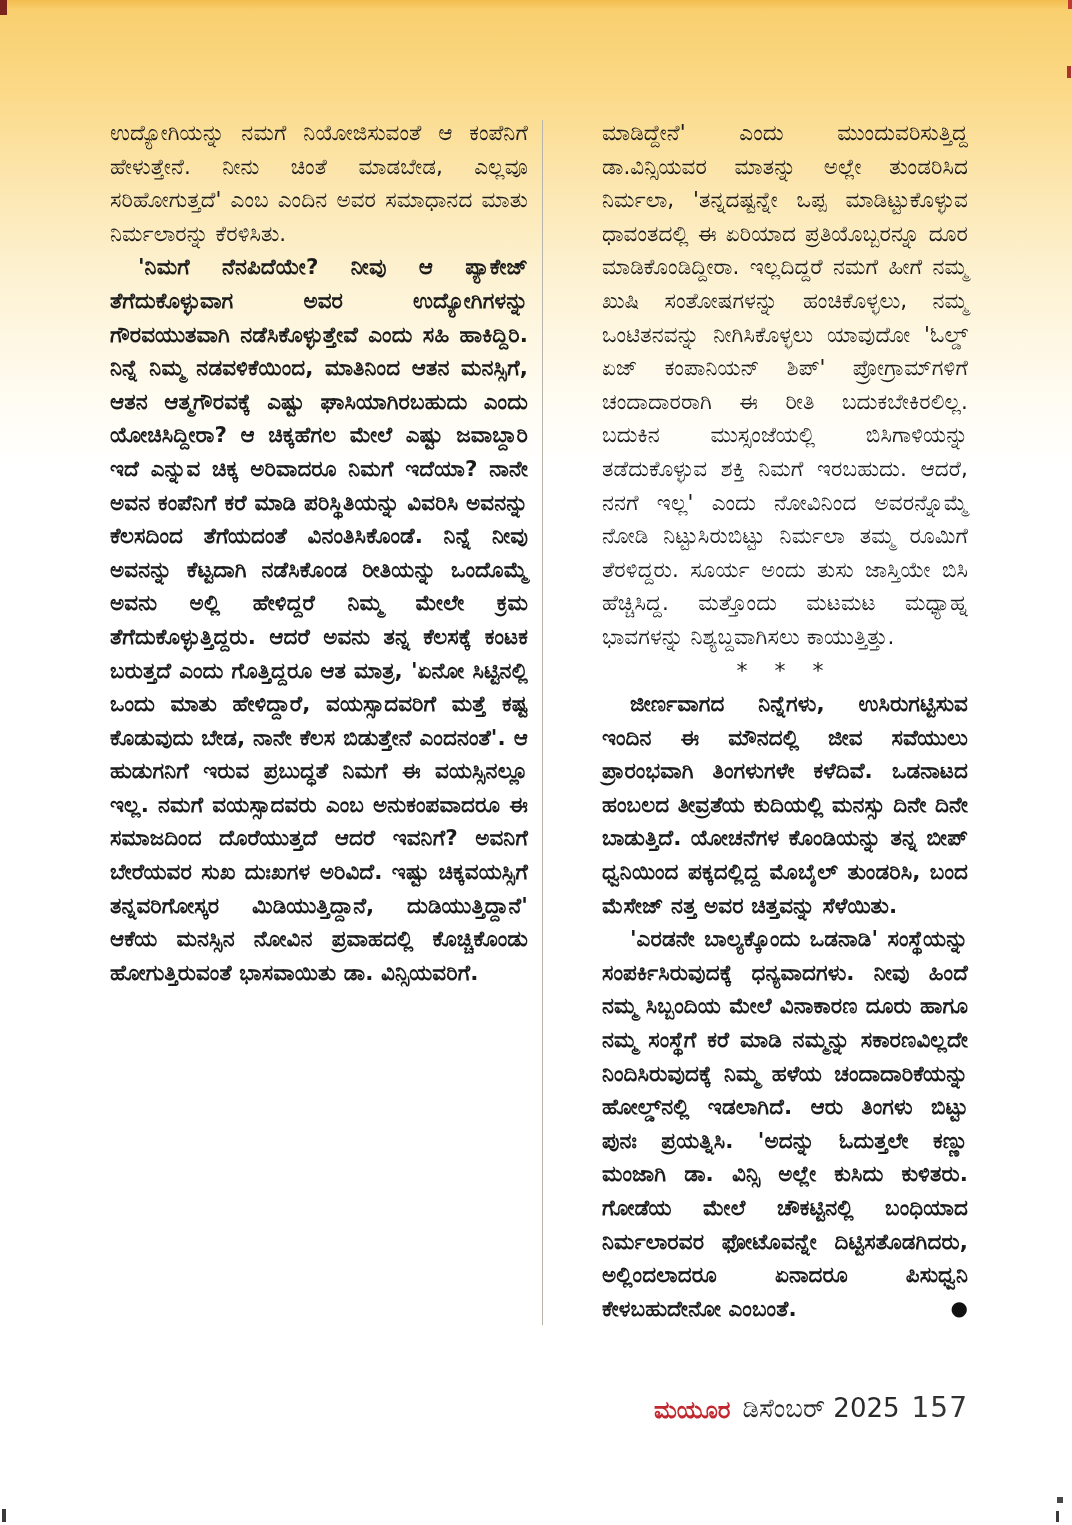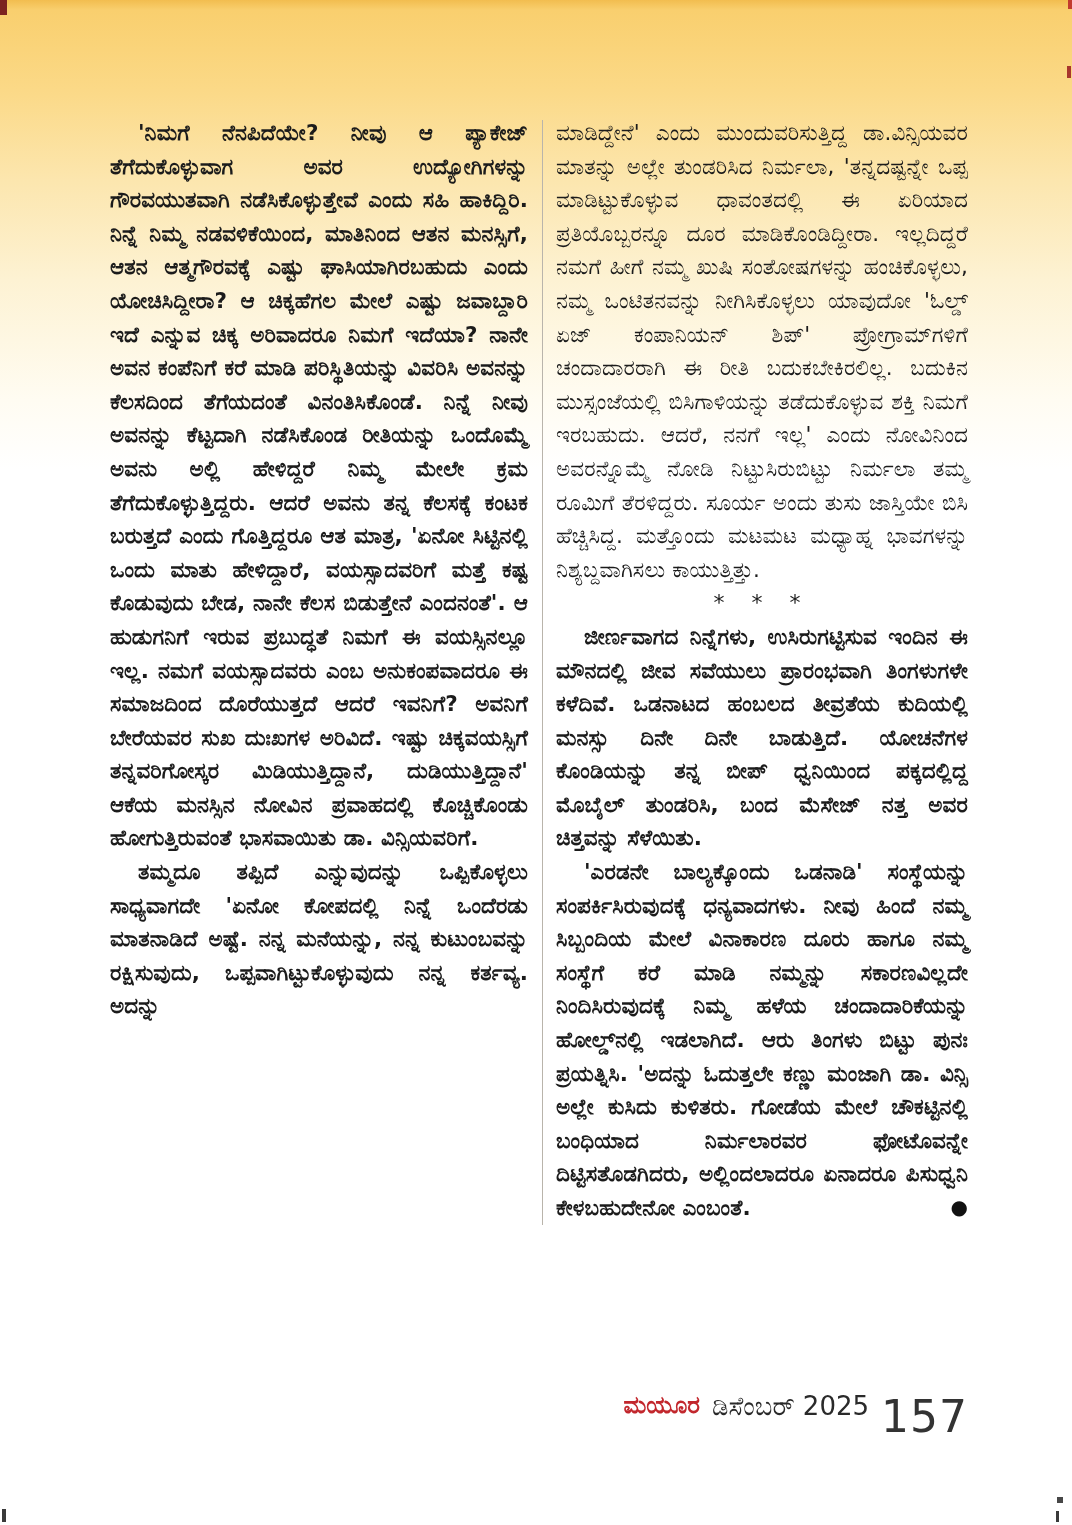--- a/index.html
+++ b/index.html
@@ -23,21 +23,21 @@
     display: flex;
   }
   .col {
     text-align: justify;
     font-size: 21.5px;
     line-height: 33.6px;
     color: #1b1b1b;
     letter-spacing: 0.1px;
   }
   .col-left  { flex: 0 0 418px; }
-  .col-right { flex: 1 1 auto; }
+  .col-right { flex: 1 1 auto; margin-left: 46px; }
   .col-divider {
     flex: 0 0 1px;
     background: #b9b4ab;
     margin: 4px 13px 0 14px;
     align-self: stretch;
   }
   .col p { margin: 0; }
   .indent { text-indent: 1.3em; font-weight: bold; }
   .section-break {
     text-align: center;
@@ -49,30 +49,30 @@
   }
   .end-dot {
     float: right;
     font-size: 20px;
     line-height: 33.6px;
     color: #111;
   }
   .footer {
     position: absolute;
     top: 1391px; right: 104px;
-    display: flex; align-items: flex-start; gap: 12px;
+    display: flex; align-items: flex-end; gap: 12px;
     white-space: nowrap;
   }
   .magazine-name {
     color: #c2272d;
     font-weight: bold;
     font-size: 24px;
   }
   .issue-date { color: #2a2a2a; font-size: 26px; }
-  .page-number { color: #333; font-size: 44px; letter-spacing: 1px; }
+  .page-number { color: #333; font-size: 28px; letter-spacing: 1px; }
   
   .mark { position: absolute; }
   .mark-tl { left: 0; top: 0; width: 7px; height: 15px; background: #7c2320; }
   .mark-tr1 { right: 0; top: 0; width: 4px; height: 9px; background: #c23a2e; }
   .mark-tr2 { right: 1px; top: 66px; width: 4px; height: 12px; background: #a8352c; }
   .mark-bl { left: 2px; bottom: 3px; width: 4px; height: 13px; background: #3a3a3a; }
   .mark-br { right: 13px; bottom: 3px; width: 3px; height: 11px; background: #3a3a3a; }
   .mark-dot-br { right: 9px; bottom: 22px; width: 6px; height: 6px; background: #474747; }
 </style>
 </head>
@@ -82,22 +82,22 @@
 
 <div class="mark mark-tl"></div>
 <div class="mark mark-tr1"></div>
 <div class="mark mark-tr2"></div>
 <div class="mark mark-bl"></div>
 <div class="mark mark-br"></div>
 <div class="mark mark-dot-br"></div>
 
 <div class="content">
   <div class="col col-left">
+    <p>ಉದ್ಯೋಗಿಯನ್ನು ನಮಗೆ ನಿಯೋಜಿಸುವಂತೆ ಆ ಕಂಪೆನಿಗೆ ಹೇಳುತ್ತೇನೆ. ನೀನು ಚಿಂತೆ ಮಾಡಬೇಡ, ಎಲ್ಲವೂ ಸರಿಹೋಗುತ್ತದೆ' ಎಂಬ ಎಂದಿನ ಅವರ ಸಮಾಧಾನದ ಮಾತು ನಿರ್ಮಲಾರನ್ನು ಕೆರಳಿಸಿತು.</p>
     <p class="indent">'ನಿಮಗೆ ನೆನಪಿದೆಯೇ? ನೀವು ಆ ಪ್ಯಾಕೇಜ್ ತೆಗೆದುಕೊಳ್ಳುವಾಗ ಅವರ ಉದ್ಯೋಗಿಗಳನ್ನು ಗೌರವಯುತವಾಗಿ ನಡೆಸಿಕೊಳ್ಳುತ್ತೇವೆ ಎಂದು ಸಹಿ ಹಾಕಿದ್ದಿರಿ. ನಿನ್ನೆ ನಿಮ್ಮ ನಡವಳಿಕೆಯಿಂದ, ಮಾತಿನಿಂದ ಆತನ ಮನಸ್ಸಿಗೆ, ಆತನ ಆತ್ಮಗೌರವಕ್ಕೆ ಎಷ್ಟು ಘಾಸಿಯಾಗಿರಬಹುದು ಎಂದು ಯೋಚಿಸಿದ್ದೀರಾ? ಆ ಚಿಕ್ಕಹೆಗಲ ಮೇಲೆ ಎಷ್ಟು ಜವಾಬ್ದಾರಿ ಇದೆ ಎನ್ನುವ ಚಿಕ್ಕ ಅರಿವಾದರೂ ನಿಮಗೆ ಇದೆಯಾ? ನಾನೇ ಅವನ ಕಂಪೆನಿಗೆ ಕರೆ ಮಾಡಿ ಪರಿಸ್ಥಿತಿಯನ್ನು ವಿವರಿಸಿ ಅವನನ್ನು ಕೆಲಸದಿಂದ ತೆಗೆಯದಂತೆ ವಿನಂತಿಸಿಕೊಂಡೆ. ನಿನ್ನೆ ನೀವು ಅವನನ್ನು ಕೆಟ್ಟದಾಗಿ ನಡೆಸಿಕೊಂಡ ರೀತಿಯನ್ನು ಒಂದೊಮ್ಮೆ ಅವನು ಅಲ್ಲಿ ಹೇಳಿದ್ದರೆ ನಿಮ್ಮ ಮೇಲೇ ಕ್ರಮ ತೆಗೆದುಕೊಳ್ಳುತ್ತಿದ್ದರು. ಆದರೆ ಅವನು ತನ್ನ ಕೆಲಸಕ್ಕೆ ಕಂಟಕ ಬರುತ್ತದೆ ಎಂದು ಗೊತ್ತಿದ್ದರೂ ಆತ ಮಾತ್ರ, 'ಏನೋ ಸಿಟ್ಟಿನಲ್ಲಿ ಒಂದು ಮಾತು ಹೇಳಿದ್ದಾರೆ, ವಯಸ್ಸಾದವರಿಗೆ ಮತ್ತೆ ಕಷ್ಟ ಕೊಡುವುದು ಬೇಡ, ನಾನೇ ಕೆಲಸ ಬಿಡುತ್ತೇನೆ ಎಂದನಂತೆ'. ಆ ಹುಡುಗನಿಗೆ ಇರುವ ಪ್ರಬುದ್ಧತೆ ನಿಮಗೆ ಈ ವಯಸ್ಸಿನಲ್ಲೂ ಇಲ್ಲ. ನಮಗೆ ವಯಸ್ಸಾದವರು ಎಂಬ ಅನುಕಂಪವಾದರೂ ಈ ಸಮಾಜದಿಂದ ದೊರೆಯುತ್ತದೆ ಆದರೆ ಇವನಿಗೆ? ಅವನಿಗೆ ಬೇರೆಯವರ ಸುಖ ದುಃಖಗಳ ಅರಿವಿದೆ. ಇಷ್ಟು ಚಿಕ್ಕವಯಸ್ಸಿಗೆ ತನ್ನವರಿಗೋಸ್ಕರ ಮಿಡಿಯುತ್ತಿದ್ದಾನೆ, ದುಡಿಯುತ್ತಿದ್ದಾನೆ' ಆಕೆಯ ಮನಸ್ಸಿನ ನೋವಿನ ಪ್ರವಾಹದಲ್ಲಿ ಕೊಚ್ಚಿಕೊಂಡು ಹೋಗುತ್ತಿರುವಂತೆ ಭಾಸವಾಯಿತು ಡಾ. ವಿನ್ಸಿಯವರಿಗೆ.</p>
-    <p class="indent">ತಮ್ಮದೂ ತಪ್ಪಿದೆ ಎನ್ನುವುದನ್ನು ಒಪ್ಪಿಕೊಳ್ಳಲು ಸಾಧ್ಯವಾಗದೇ 'ಏನೋ ಕೋಪದಲ್ಲಿ ನಿನ್ನೆ ಒಂದೆರಡು ಮಾತನಾಡಿದೆ ಅಷ್ಟೆ. ನನ್ನ ಮನೆಯನ್ನು, ನನ್ನ ಕುಟುಂಬವನ್ನು ರಕ್ಷಿಸುವುದು, ಒಪ್ಪವಾಗಿಟ್ಟುಕೊಳ್ಳುವುದು ನನ್ನ ಕರ್ತವ್ಯ. ಅದನ್ನು</p>
   </div>
   <div class="col-divider"></div>
   <div class="col col-right">
     <p>ಮಾಡಿದ್ದೇನೆ' ಎಂದು ಮುಂದುವರಿಸುತ್ತಿದ್ದ ಡಾ.ವಿನ್ಸಿಯವರ ಮಾತನ್ನು ಅಲ್ಲೇ ತುಂಡರಿಸಿದ ನಿರ್ಮಲಾ, 'ತನ್ನದಷ್ಟನ್ನೇ ಒಪ್ಪ ಮಾಡಿಟ್ಟುಕೊಳ್ಳುವ ಧಾವಂತದಲ್ಲಿ ಈ ಏರಿಯಾದ ಪ್ರತಿಯೊಬ್ಬರನ್ನೂ ದೂರ ಮಾಡಿಕೊಂಡಿದ್ದೀರಾ. ಇಲ್ಲದಿದ್ದರೆ ನಮಗೆ ಹೀಗೆ ನಮ್ಮ ಖುಷಿ ಸಂತೋಷಗಳನ್ನು ಹಂಚಿಕೊಳ್ಳಲು, ನಮ್ಮ ಒಂಟಿತನವನ್ನು ನೀಗಿಸಿಕೊಳ್ಳಲು ಯಾವುದೋ 'ಓಲ್ಡ್ ಏಜ್ ಕಂಪಾನಿಯನ್ ಶಿಪ್' ಪ್ರೋಗ್ರಾಮ್‌ಗಳಿಗೆ ಚಂದಾದಾರರಾಗಿ ಈ ರೀತಿ ಬದುಕಬೇಕಿರಲಿಲ್ಲ. ಬದುಕಿನ ಮುಸ್ಸಂಜೆಯಲ್ಲಿ ಬಿಸಿಗಾಳಿಯನ್ನು ತಡೆದುಕೊಳ್ಳುವ ಶಕ್ತಿ ನಿಮಗೆ ಇರಬಹುದು. ಆದರೆ, ನನಗೆ ಇಲ್ಲ' ಎಂದು ನೋವಿನಿಂದ ಅವರನ್ನೊಮ್ಮೆ ನೋಡಿ ನಿಟ್ಟುಸಿರುಬಿಟ್ಟು ನಿರ್ಮಲಾ ತಮ್ಮ ರೂಮಿಗೆ ತೆರಳಿದ್ದರು. ಸೂರ್ಯ ಅಂದು ತುಸು ಜಾಸ್ತಿಯೇ ಬಿಸಿ ಹೆಚ್ಚಿಸಿದ್ದ. ಮತ್ತೊಂದು ಮಟಮಟ ಮಧ್ಯಾಹ್ನ ಭಾವಗಳನ್ನು ನಿಶ್ಯಬ್ದವಾಗಿಸಲು ಕಾಯುತ್ತಿತ್ತು.</p>
     <p class="section-break">* * *</p>
     <p class="indent">ಜೀರ್ಣವಾಗದ ನಿನ್ನೆಗಳು, ಉಸಿರುಗಟ್ಟಿಸುವ ಇಂದಿನ ಈ ಮೌನದಲ್ಲಿ ಜೀವ ಸವೆಯುಲು ಪ್ರಾರಂಭವಾಗಿ ತಿಂಗಳುಗಳೇ ಕಳೆದಿವೆ. ಒಡನಾಟದ ಹಂಬಲದ ತೀವ್ರತೆಯ ಕುದಿಯಲ್ಲಿ ಮನಸ್ಸು ದಿನೇ ದಿನೇ ಬಾಡುತ್ತಿದೆ. ಯೋಚನೆಗಳ ಕೊಂಡಿಯನ್ನು ತನ್ನ ಬೀಪ್ ಧ್ವನಿಯಿಂದ ಪಕ್ಕದಲ್ಲಿದ್ದ ಮೊಬೈಲ್ ತುಂಡರಿಸಿ, ಬಂದ ಮೆಸೇಜ್ ನತ್ತ ಅವರ ಚಿತ್ತವನ್ನು ಸೆಳೆಯಿತು.</p>
     <p class="indent">
       <span>'ಎರಡನೇ ಬಾಲ್ಯಕ್ಕೊಂದು ಒಡನಾಡಿ' ಸಂಸ್ಥೆಯನ್ನು ಸಂಪರ್ಕಿಸಿರುವುದಕ್ಕೆ ಧನ್ಯವಾದಗಳು. ನೀವು ಹಿಂದೆ ನಮ್ಮ ಸಿಬ್ಬಂದಿಯ ಮೇಲೆ ವಿನಾಕಾರಣ ದೂರು ಹಾಗೂ ನಮ್ಮ ಸಂಸ್ಥೆಗೆ ಕರೆ ಮಾಡಿ ನಮ್ಮನ್ನು ಸಕಾರಣವಿಲ್ಲದೇ ನಿಂದಿಸಿರುವುದಕ್ಕೆ ನಿಮ್ಮ ಹಳೆಯ ಚಂದಾದಾರಿಕೆಯನ್ನು ಹೋಲ್ಡ್‌ನಲ್ಲಿ ಇಡಲಾಗಿದೆ. ಆರು ತಿಂಗಳು ಬಿಟ್ಟು ಪುನಃ ಪ್ರಯತ್ನಿಸಿ. 'ಅದನ್ನು ಓದುತ್ತಲೇ ಕಣ್ಣು ಮಂಜಾಗಿ ಡಾ. ವಿನ್ಸಿ ಅಲ್ಲೇ ಕುಸಿದು ಕುಳಿತರು. ಗೋಡೆಯ ಮೇಲೆ ಚೌಕಟ್ಟಿನಲ್ಲಿ ಬಂಧಿಯಾದ ನಿರ್ಮಲಾರವರ ಫೋಟೊವನ್ನೇ ದಿಟ್ಟಿಸತೊಡಗಿದರು, ಅಲ್ಲಿಂದಲಾದರೂ ಏನಾದರೂ ಪಿಸುಧ್ವನಿ ಕೇಳಬಹುದೇನೋ ಎಂಬಂತೆ.</span>
       <span class="end-dot">●</span>
     </p>

